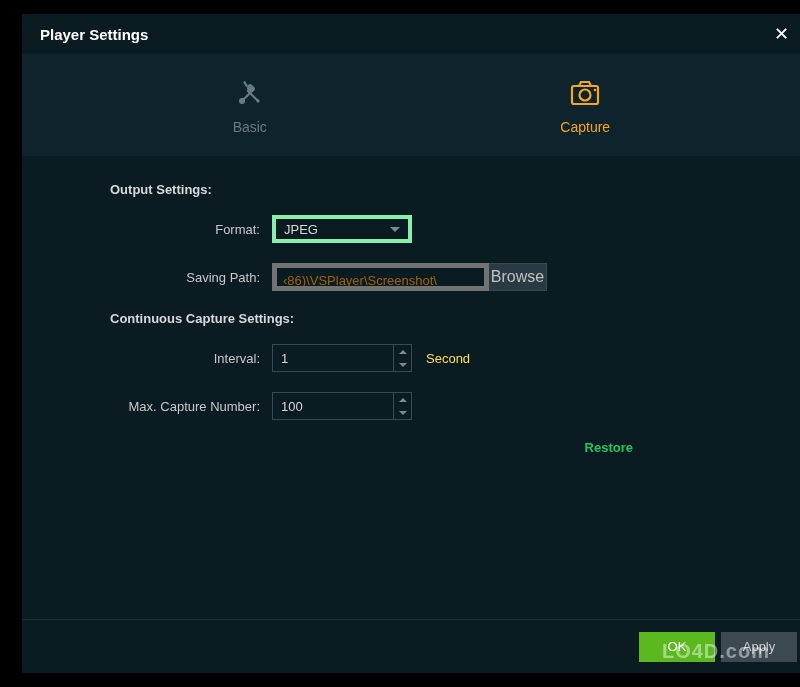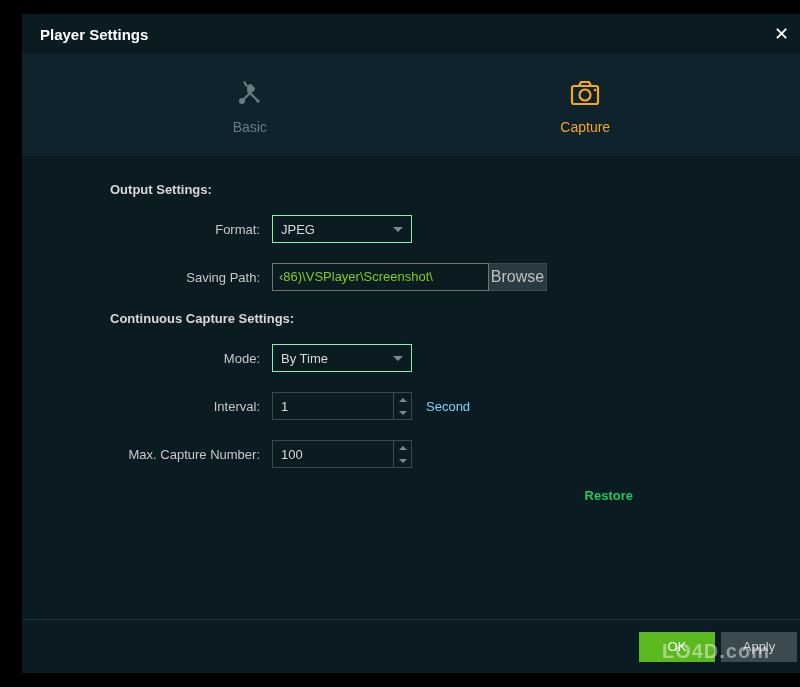--- a/index.html
+++ b/index.html
@@ -79,21 +79,21 @@
   }
   .row-label {
     width: 200px;
     text-align: right;
     padding-right: 12px;
     color: #c8c8c8;
   }
   .select {
     width: 140px;
     height: 28px;
-    border: 1px solid #86efac;
+    border: 4px solid #86efac;
     background: #0a1b22;
     color: #d8d8d8;
     display: flex;
     align-items: center;
     justify-content: space-between;
     padding: 0 8px;
     cursor: pointer;
   }
   .chev-down {
     width: 0; height: 0;
@@ -101,23 +101,23 @@
     border-right: 5px solid transparent;
     border-top: 5px solid #7a8a90;
   }
   .path-wrap {
     display: flex;
     align-items: center;
   }
   .path-input {
     width: 217px;
     height: 28px;
-    border: 1px solid #737373;
+    border: 5px solid #737373;
     background: #0a1b22;
-    color: #84cc16;
+    color: #a16207;
     padding: 0 6px;
     line-height: 26px;
     overflow: hidden;
     white-space: nowrap;
   }
   .browse-btn {
     width: 58px;
     height: 28px;
     background: #2a3a42;
     color: #c0c0c0;
@@ -163,21 +163,21 @@
     border-bottom: 4px solid #7a8a90;
   }
   .arrow-down {
     width: 0; height: 0;
     border-left: 4px solid transparent;
     border-right: 4px solid transparent;
     border-top: 4px solid #7a8a90;
   }
   .unit {
     margin-left: 14px;
-    color: #7dd3fc;
+    color: #fde047;
   }
   .restore-row {
     display: flex;
     justify-content: flex-end;
     padding-right: 130px;
     margin-top: 14px;
   }
   .restore-link {
     color: #22c55e;
     font-weight: bold;
@@ -272,27 +272,20 @@
     <div class="row">
       <div class="row-label">Saving Path:</div>
       <div class="path-wrap">
         <div class="path-input">‹86)\VSPlayer\Screenshot\</div>
         <div class="browse-btn">Browse</div>
       </div>
     </div>
 
     <div class="section-heading" style="margin-top:10px">Continuous Capture Settings:</div>
     <div class="row">
-      <div class="row-label">Mode:</div>
-      <div class="select">
-        <span>By Time</span>
-        <span class="chev-down"></span>
-      </div>
-    </div>
-    <div class="row">
       <div class="row-label">Interval:</div>
       <div class="spinner">
         <div class="spinner-val">1</div>
         <div class="spinner-btns">
           <div class="spin-up">
               <div class="arrow-up"></div>
             </div>
           <div class="spin-down">
               <div class="arrow-down"></div>
             </div>

